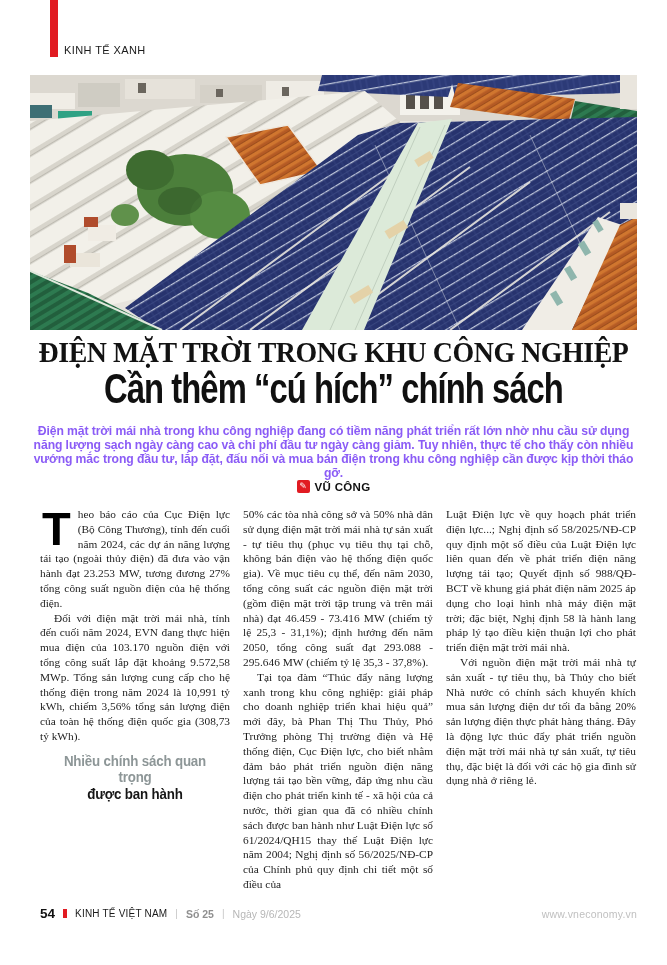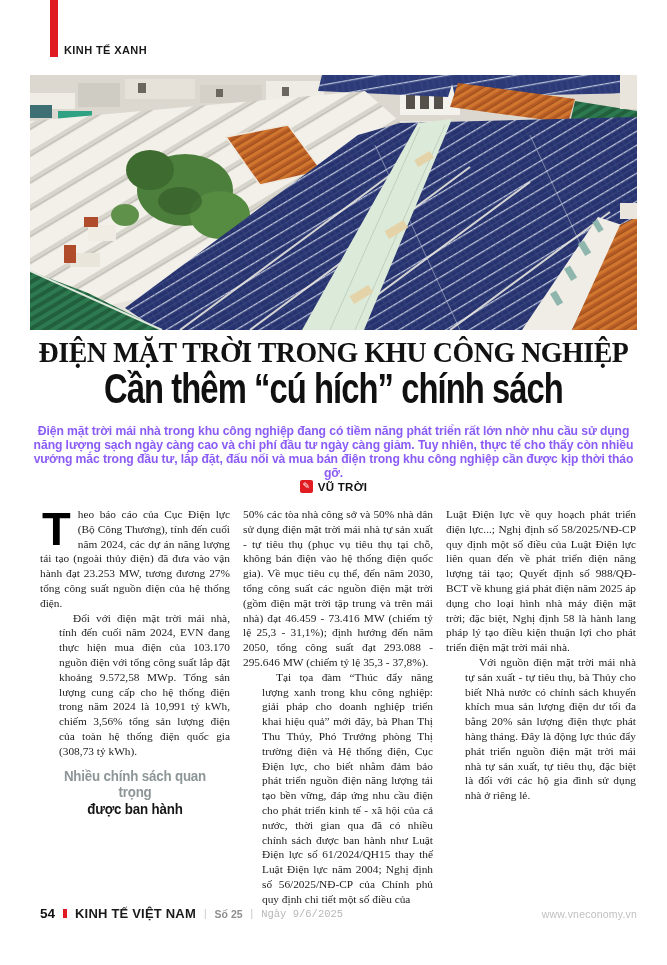--- a/index.html
+++ b/index.html
@@ -3,21 +3,21 @@
 <meta charset="utf-8">
 <style>
   html,body { margin:0; padding:0; background:#ffffff; }
   .page {
     position:relative; width:667px; height:965px; background:#ffffff;
     overflow:hidden; font-family:"Liberation Sans","DejaVu Sans",sans-serif;
   }
   
   .section-bar { position:absolute; left:50px; top:0; width:8px; height:57px; background:#e11b22; }
   .section-label {
-    position:absolute; left:64px; top:44px; font-size:11px; font-weight:bold;
+    position:absolute; left:64px; top:44px; font-size:11px; font-weight:normal;
     color:#1a1a1a; letter-spacing:.4px;
   }
   
   .photo { position:absolute; left:30px; top:75px; width:607px; height:255px; overflow:hidden; }
   .photo svg { display:block; }
   
   .kicker {
     position:absolute; top:336px; left:0; width:667px; text-align:center;
     font-family:"Liberation Serif","DejaVu Serif",serif; font-weight:bold;
     font-size:30px; line-height:32px; color:#121212; letter-spacing:-.5px;
@@ -43,45 +43,45 @@
   }
   .byline .author { font-weight:bold; font-size:11.5px; color:#111; letter-spacing:.3px; }
   
   .columns {
     position:absolute; left:40px; top:507px; width:597px; display:flex; gap:13px;
     font-family:"Liberation Serif","DejaVu Serif",serif; font-size:11.35px;
     line-height:14.8px; color:#1c1c1c; text-align:justify;
   }
   .col { width:190px; }
   .col p { margin:0; }
-  .col p.indent { text-indent:14px;margin-left:19px; }
+  .col p.indent { text-indent:14px; }
   .dropcap {
     float:left; font-family:"Liberation Sans","DejaVu Sans",sans-serif;
     font-weight:bold; font-size:47px; line-height:38px; color:#000;
     padding:3px 7px 0 2px;
   }
   .subhead {
     text-align:center; font-family:"Liberation Sans","DejaVu Sans",sans-serif;
     font-weight:bold; font-size:14.5px; line-height:16.5px; letter-spacing:-.2px;
     margin:9px 0 7px 0; transform:scaleX(.92); transform-origin:50% 50%;
   }
   .subhead .sh1 { color:#8d9697; display:block; }
   .subhead .sh2 { color:#161616; display:block; }
   
   .footer {
     position:absolute; left:40px; top:906px; width:597px;
     display:flex; justify-content:space-between; align-items:center;
   }
   .footer-left { display:flex; align-items:center; gap:8px; }
   .page-number { font-weight:bold; font-size:13.5px; color:#111; }
   .footer-redbar { width:4px; height:9px; background:#e11b22; display:inline-block; }
-  .magazine-name { font-weight:bold; font-size:13px; color:#1a1a1a; letter-spacing:.2px; }
+  .magazine-name { font-weight:normal; font-size:10px; color:#1a1a1a; letter-spacing:.2px; }
   .footer-sep { color:#c6c6c6; font-size:10px; }
   .issue { color:#8f8f8f; font-weight:bold; font-size:10.5px; }
-  .date { color:#b7b7b7; font-size:10.5px;font-family:Liberation Mono, monospace; }
+  .date { color:#b7b7b7; font-size:10.5px; }
   .website { color:#c0c0c0; font-size:10.5px; letter-spacing:.2px; }
 </style>
 </head>
 <body>
 
 <div class="page">
 
   <div class="section-bar"></div>
   <div class="section-label">KINH TẾ XANH</div>
 
@@ -193,21 +193,21 @@
 
   <div class="kicker">ĐIỆN MẶT TRỜI TRONG KHU CÔNG NGHIỆP</div>
   <div class="headline-main">Cần thêm “cú hích” chính sách</div>
 
   <div class="lead">Điện mặt trời mái nhà trong khu công nghiệp đang có tiềm năng phát triển rất lớn nhờ nhu cầu sử dụng năng lượng sạch ngày càng cao và chi phí đầu tư ngày càng giảm. Tuy nhiên, thực tế cho thấy còn nhiều vướng mắc trong đầu tư, lắp đặt, đấu nối và mua bán điện trong khu công nghiệp cần được kịp thời tháo gỡ.</div>
 
   <div class="byline">
     <span class="pen-badge">
         <span>✎</span>
       </span>
-    <span class="author">VŨ TRỜI</span>
+    <span class="author">VŨ CÔNG</span>
   </div>
 
   <div class="columns">
     <div class="col">
       <p><span class="dropcap">T</span><span>heo báo cáo của Cục Điện lực (Bộ Công Thương), tính đến cuối năm 2024, các dự án năng lượng tái tạo (ngoài thủy điện) đã đưa vào vận hành đạt 23.253 MW, tương đương 27% tổng công suất nguồn điện của hệ thống điện.</span></p>
       <p class="indent">Đối với điện mặt trời mái nhà, tính đến cuối năm 2024, EVN đang thực hiện mua điện của 103.170 nguồn điện với tổng công suất lắp đặt khoảng 9.572,58 MWp. Tổng sản lượng cung cấp cho hệ thống điện trong năm 2024 là 10,991 tỷ kWh, chiếm 3,56% tổng sản lượng điện của toàn hệ thống điện quốc gia (308,73 tỷ kWh).</p>
       <div class="subhead">
         <span class="sh1">Nhiều chính sách quan trọng</span>
         <span class="sh2">được ban hành</span>
       </div>

